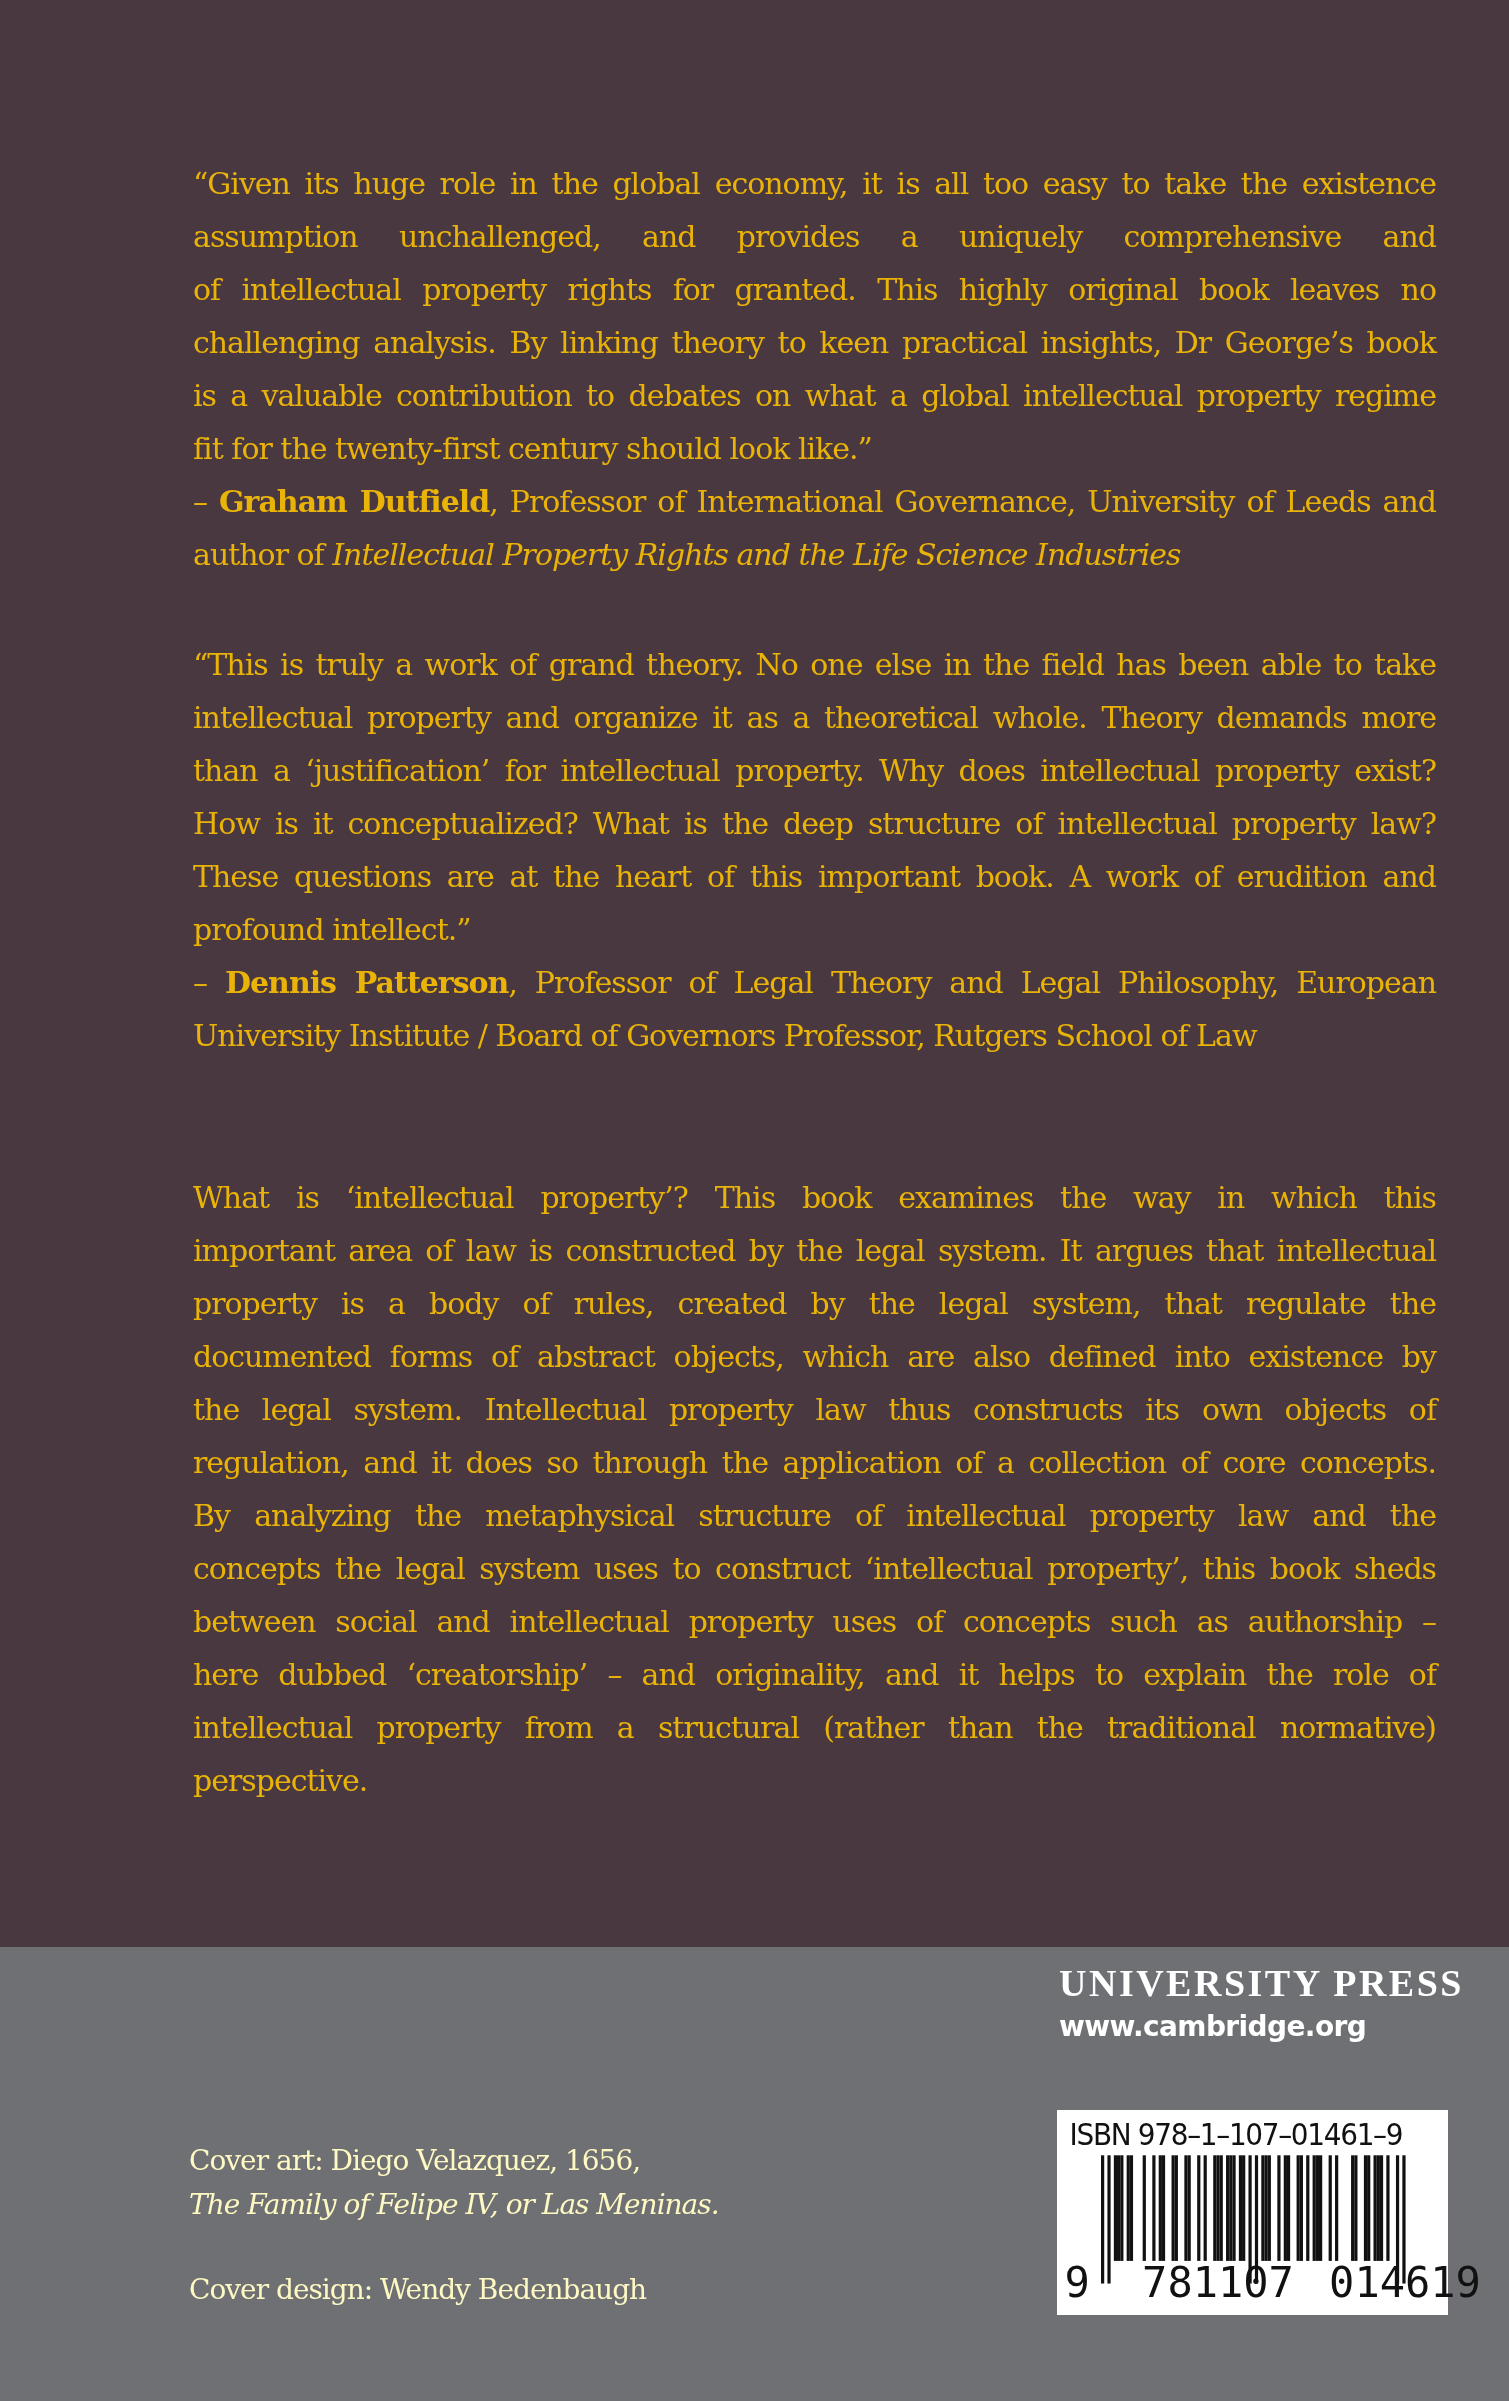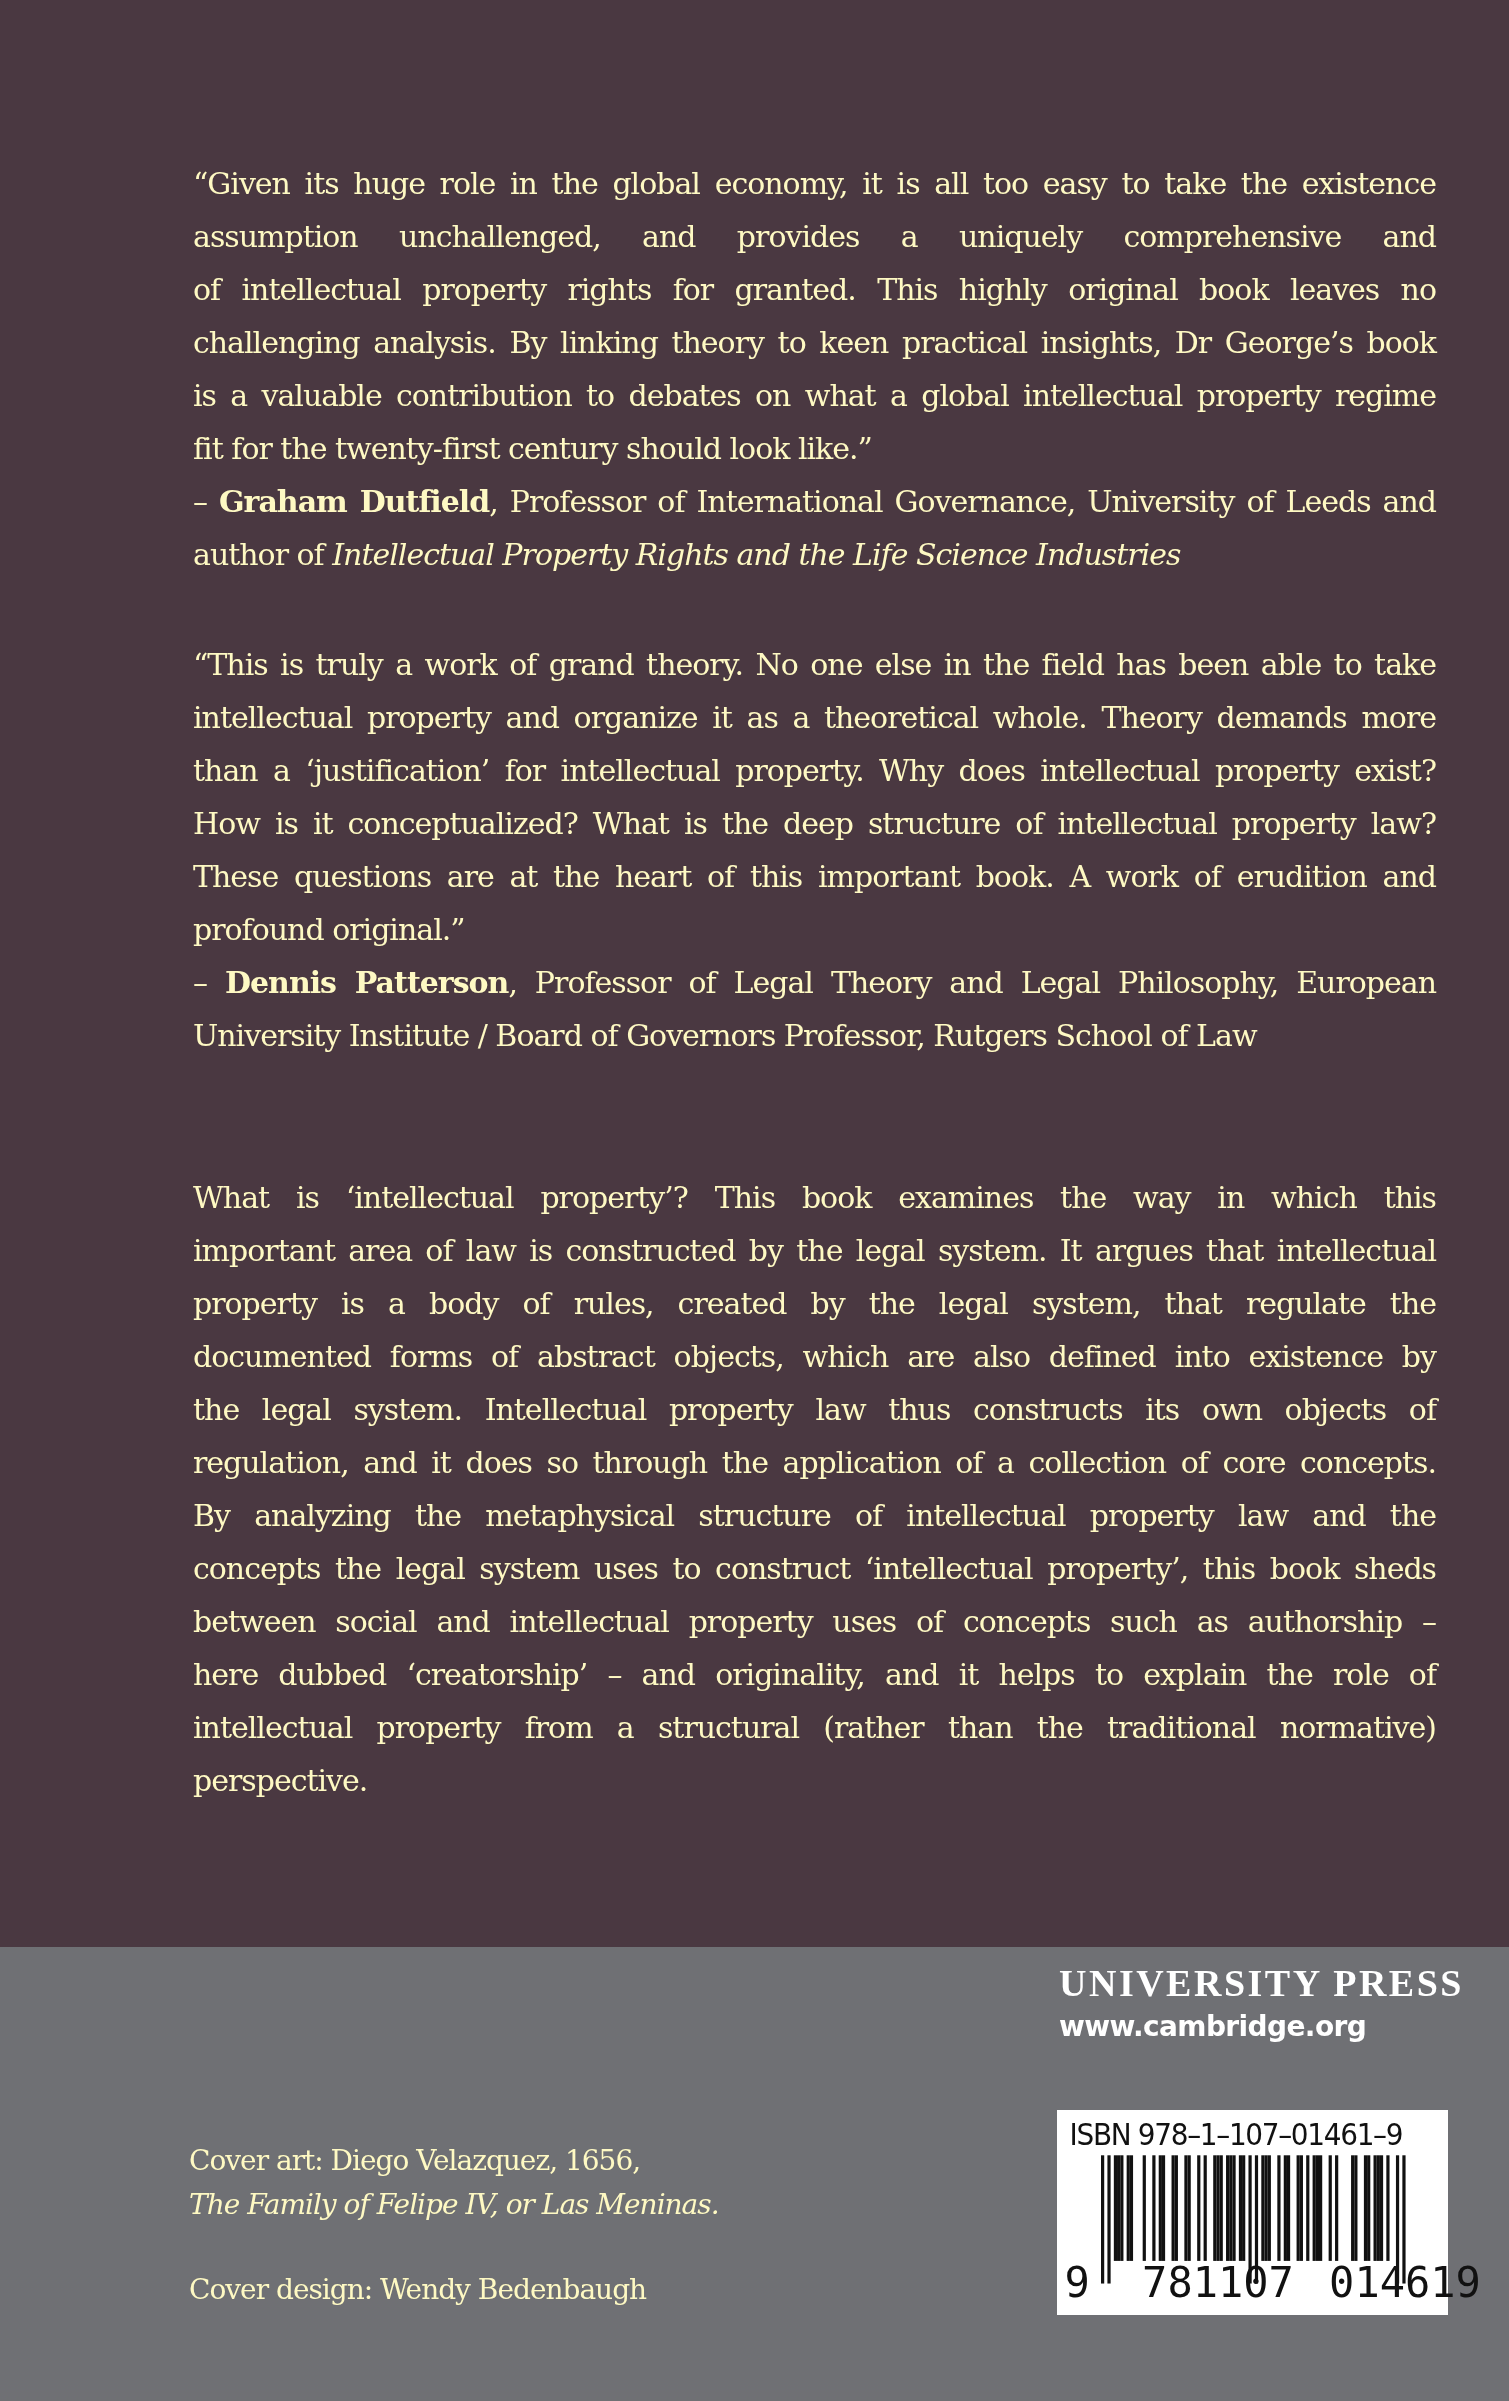--- a/index.html
+++ b/index.html
@@ -1,19 +1,19 @@
 <!DOCTYPE html>
 <html style="font-size:10px"><head>
 <meta charset="utf-8">
 <style>
   html, body { margin:0; padding:0; }
   body { width:1510px; height:2401px; position:relative; overflow:hidden; background:#4a3841; font-family:"DejaVu Serif", "Liberation Serif", serif; }
   .top { position:absolute; left:0; top:0; width:1510px; height:1947px; background:#4a3841; }
   .bottom { position:absolute; left:0; top:1947px; width:1510px; height:455px; background:#6f7074; }
-  .txt { position:absolute; left:193px; width:1243px; color:#fef9c3; font-family:"DejaVu Serif", serif; font-size:30px; line-height:53px; letter-spacing:-1px; text-align:justify; text-align-last:left; }
+  .txt { position:absolute; left:193px; width:1243px; color:#eab308; font-family:"DejaVu Serif", serif; font-size:30px; line-height:53px; letter-spacing:-1px; text-align:justify; text-align-last:left; }
   .txt b { font-weight:bold; }
   .quote1 { top:157px; }
   .quote2 { top:638px; }
   .desc { top:1171px; }
   .line { display:block; text-align:justify; text-align-last:justify; white-space:nowrap; }
   .line.last { text-align-last:left; }
   .cup { position:absolute; left:1059px; top:1961px; width:390px; color:#ffffff; font-family:"Liberation Serif", "DejaVu Serif", serif; }
   .cup-name { font-size:58px; line-height:63px; letter-spacing:1.3px; font-weight:normal; white-space:nowrap; }
   .cup-name .big { font-size:70px; }
   .cup-press { font-size:38px; line-height:42px; letter-spacing:2.5px; font-weight:bold; white-space:nowrap; margin-top:1.3px; }
@@ -41,21 +41,21 @@
   <span class="line"><span>– </span><b>Graham Dutfield</b><span>, Professor of International Governance, University of Leeds and</span></span>
   <span class="line last"><span>author of </span><i>Intellectual Property Rights and the Life Science Industries</i></span>
 </div>
 
 <div class="txt quote2">
   <span class="line">“This is truly a work of grand theory. No one else in the field has been able to take</span>
   <span class="line">intellectual property and organize it as a theoretical whole. Theory demands more</span>
   <span class="line">than a ‘justification’ for intellectual property. Why does intellectual property exist?</span>
   <span class="line">How is it conceptualized? What is the deep structure of intellectual property law?</span>
   <span class="line">These questions are at the heart of this important book. A work of erudition and</span>
-  <span class="line last">profound original.”</span>
+  <span class="line last">profound intellect.”</span>
   <span class="line"><span>– </span><b>Dennis Patterson</b><span>, Professor of Legal Theory and Legal Philosophy, European</span></span>
   <span class="line last"><span>University Institute / Board of Governors Professor, Rutgers School of Law</span></span>
 </div>
 
 <div class="txt desc">
   <span class="line">What is ‘intellectual property’? This book examines the way in which this</span>
   <span class="line">important area of law is constructed by the legal system. It argues that intellectual</span>
   <span class="line">property is a body of rules, created by the legal system, that regulate the</span>
   <span class="line">documented forms of abstract objects, which are also defined into existence by</span>
   <span class="line">the legal system. Intellectual property law thus constructs its own objects of</span>

